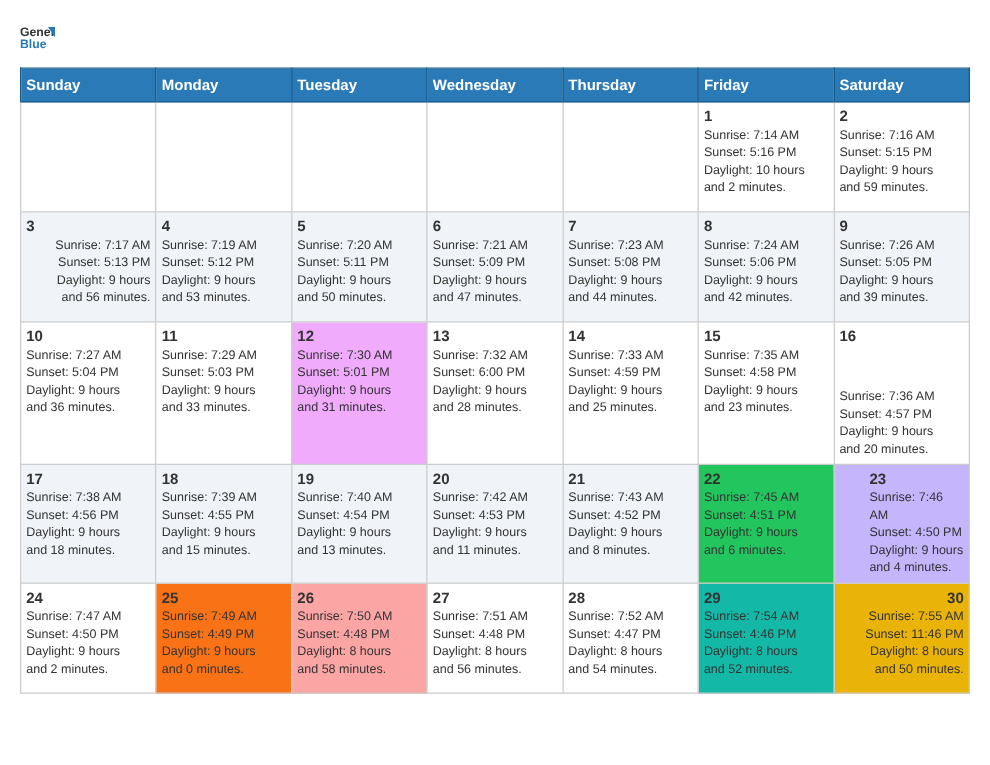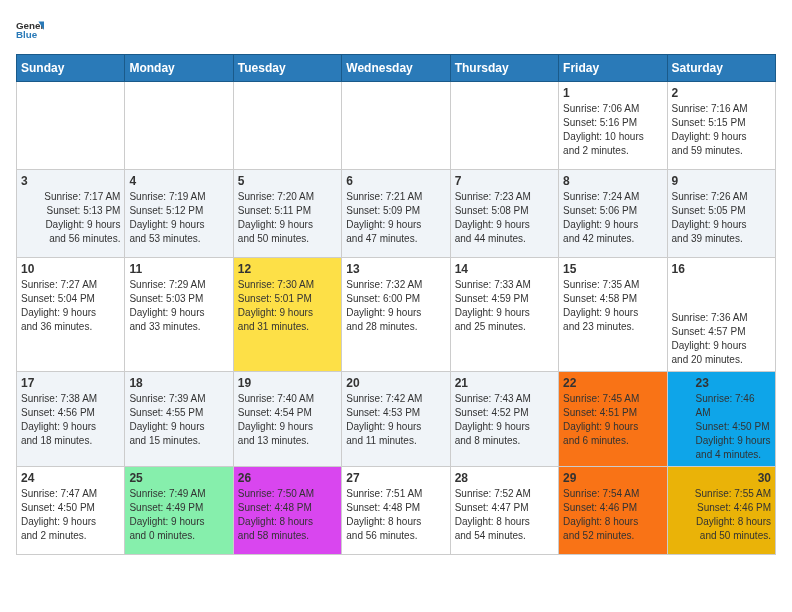--- a/index.html
+++ b/index.html
@@ -111,21 +111,21 @@
   </thead>
   <tbody id="calendar-body">
   <tr>
         <td class="empty-cell" style="background: rgb(255, 255, 255);"></td>
         <td class="empty-cell" style="background: rgb(255, 255, 255);"></td>
         <td class="empty-cell" style="background: rgb(255, 255, 255);"></td>
         <td class="empty-cell" style="background: rgb(255, 255, 255);"></td>
         <td class="empty-cell" style="background: rgb(255, 255, 255);"></td>
         <td style="background: rgb(255, 255, 255);">
           <div class="day-number">1</div>
-          <div class="day-info" style="white-space: pre-line;">Sunrise: 7:06 AM
+          <div class="day-info" style="white-space: pre-line;">Sunrise: 7:14 AM
 Sunset: 5:16 PM
 Daylight: 10 hours
 and 2 minutes.</div>
         </td>
         <td style="background: rgb(255, 255, 255);">
           <div class="day-number">2</div>
           <div class="day-info" style="white-space: pre-line;">Sunrise: 7:16 AM
 Sunset: 5:15 PM
 Daylight: 9 hours
 and 59 minutes.</div>
@@ -190,21 +190,21 @@
 Daylight: 9 hours
 and 36 minutes.</div>
         </td>
         <td style="background: rgb(255, 255, 255);">
           <div class="day-number">11</div>
           <div class="day-info" style="white-space: pre-line;">Sunrise: 7:29 AM
 Sunset: 5:03 PM
 Daylight: 9 hours
 and 33 minutes.</div>
         </td>
-        <td style="background: #fde047;">
+        <td style="background: #f0abfc;">
           <div class="day-number">12</div>
           <div class="day-info" style="white-space: pre-line;">Sunrise: 7:30 AM
 Sunset: 5:01 PM
 Daylight: 9 hours
 and 31 minutes.</div>
         </td>
         <td style="background: rgb(255, 255, 255);">
           <div class="day-number">13</div>
           <div class="day-info" style="white-space: pre-line;">Sunrise: 7:32 AM
 Sunset: 6:00 PM
@@ -262,80 +262,80 @@
 Daylight: 9 hours
 and 11 minutes.</div>
         </td>
         <td style="background: rgb(240, 244, 248);">
           <div class="day-number">21</div>
           <div class="day-info" style="white-space: pre-line;">Sunrise: 7:43 AM
 Sunset: 4:52 PM
 Daylight: 9 hours
 and 8 minutes.</div>
         </td>
-        <td style="background: #f97316;">
+        <td style="background: #22c55e;">
           <div class="day-number">22</div>
           <div class="day-info" style="white-space: pre-line;">Sunrise: 7:45 AM
 Sunset: 4:51 PM
 Daylight: 9 hours
 and 6 minutes.</div>
         </td>
-        <td style="background: #0ea5e9; padding-left: 28px;">
+        <td style="background: #c4b5fd; padding-left: 28px;">
           <div class="day-number">23</div>
           <div class="day-info" style="white-space: pre-line;">Sunrise: 7:46 AM
 Sunset: 4:50 PM
 Daylight: 9 hours
 and 4 minutes.</div>
         </td>
       </tr>
       <tr>
         <td style="background: rgb(255, 255, 255);">
           <div class="day-number">24</div>
           <div class="day-info" style="white-space: pre-line;">Sunrise: 7:47 AM
 Sunset: 4:50 PM
 Daylight: 9 hours
 and 2 minutes.</div>
         </td>
-        <td style="background: #86efac;">
+        <td style="background: #f97316;">
           <div class="day-number">25</div>
           <div class="day-info" style="white-space: pre-line;">Sunrise: 7:49 AM
 Sunset: 4:49 PM
 Daylight: 9 hours
 and 0 minutes.</div>
         </td>
-        <td style="background: #d946ef;">
+        <td style="background: #fca5a5;">
           <div class="day-number">26</div>
           <div class="day-info" style="white-space: pre-line;">Sunrise: 7:50 AM
 Sunset: 4:48 PM
 Daylight: 8 hours
 and 58 minutes.</div>
         </td>
         <td style="background: rgb(255, 255, 255);">
           <div class="day-number">27</div>
           <div class="day-info" style="white-space: pre-line;">Sunrise: 7:51 AM
 Sunset: 4:48 PM
 Daylight: 8 hours
 and 56 minutes.</div>
         </td>
         <td style="background: rgb(255, 255, 255);">
           <div class="day-number">28</div>
           <div class="day-info" style="white-space: pre-line;">Sunrise: 7:52 AM
 Sunset: 4:47 PM
 Daylight: 8 hours
 and 54 minutes.</div>
         </td>
-        <td style="background: #f97316;">
+        <td style="background: #14b8a6;">
           <div class="day-number">29</div>
           <div class="day-info" style="white-space: pre-line;">Sunrise: 7:54 AM
 Sunset: 4:46 PM
 Daylight: 8 hours
 and 52 minutes.</div>
         </td>
         <td style="background: #eab308; text-align: right;">
           <div class="day-number">30</div>
           <div class="day-info" style="white-space: pre-line;">Sunrise: 7:55 AM
-Sunset: 4:46 PM
+Sunset: 11:46 PM
 Daylight: 8 hours
 and 50 minutes.</div>
         </td>
       </tr>
     </tbody>
 </table>
 
 </body></html>

